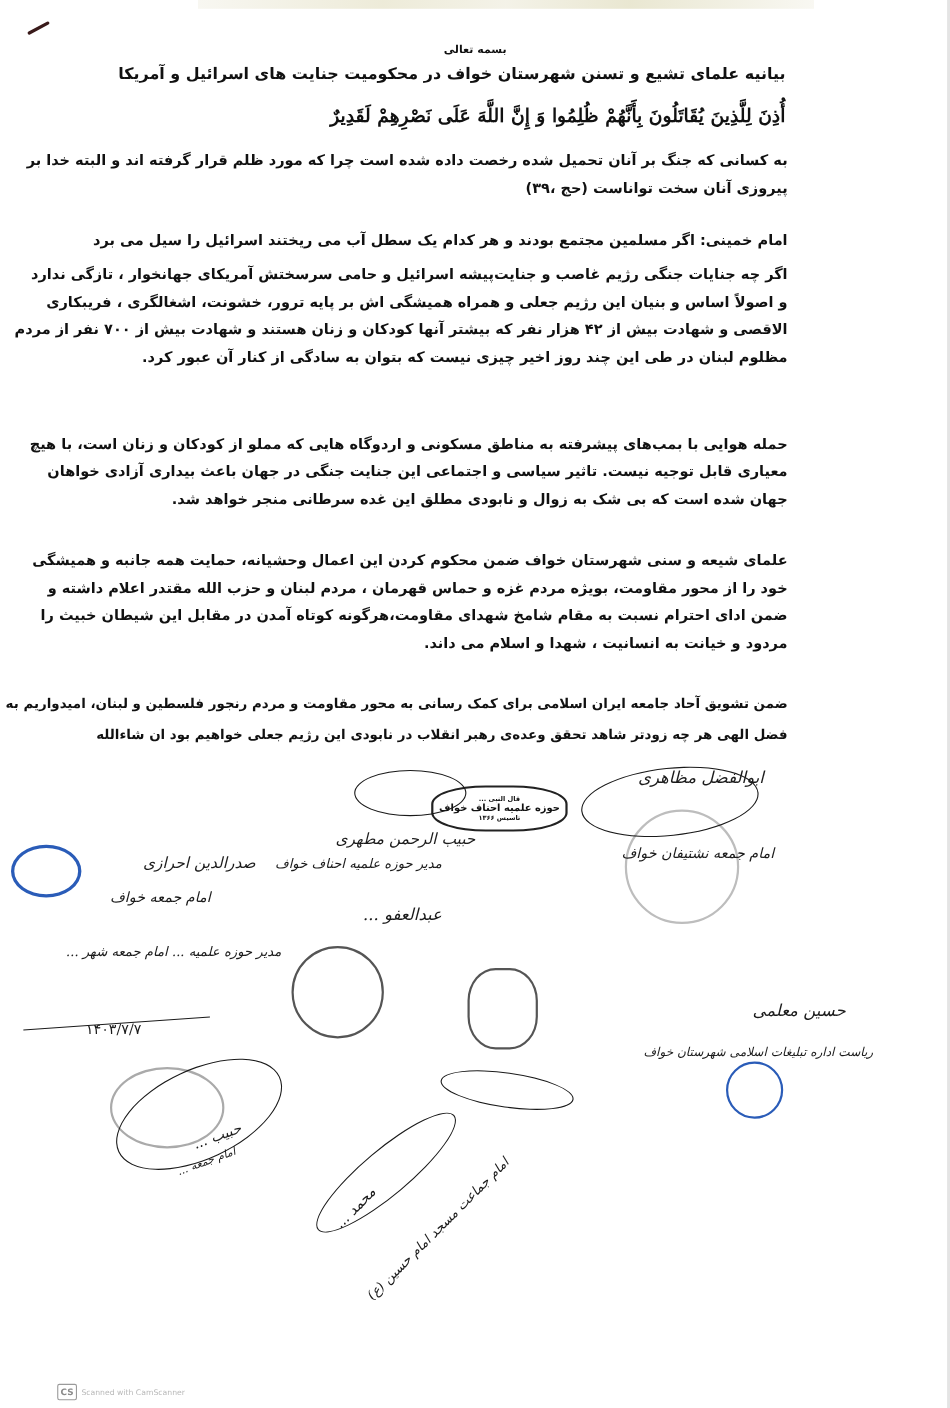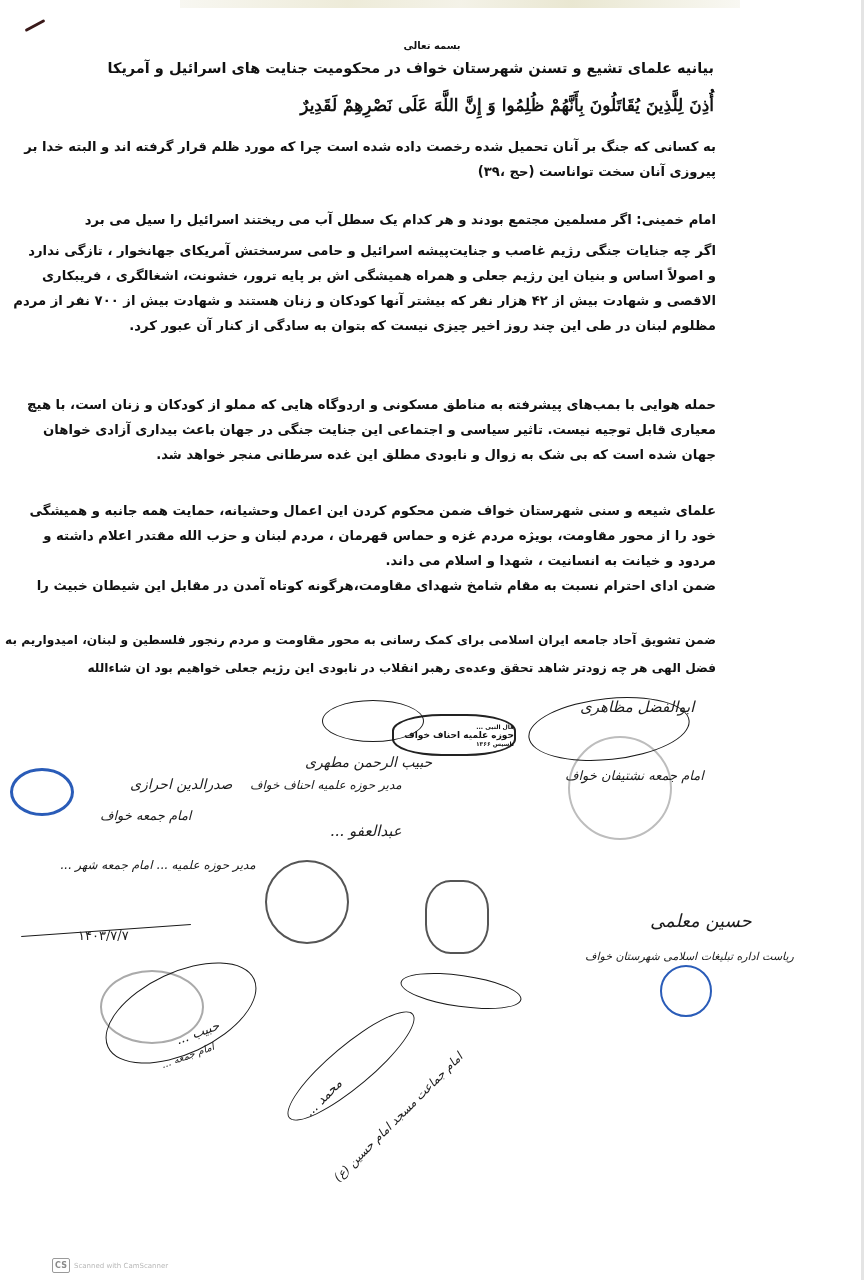--- a/index.html
+++ b/index.html
@@ -43,21 +43,21 @@
     .sig {
       position: absolute; font-family: "DejaVu Serif", serif; font-style: italic;
       color: #1b1b1b; white-space: nowrap; direction: rtl;
     }
     .stamp {
       position: absolute; border-radius: 50%; border: 2px solid #8a8a8a;
     }
     .stamp.blue { border-color: #2a5cb8; }
     .stamp.rect {
       border-radius: 40%; border: 2px solid #222; display: flex; flex-direction: column;
-      justify-content: center; font-size: 8px; font-weight: bold; direction: rtl;
+      align-items: center; justify-content: center; font-size: 8px; font-weight: bold; direction: rtl;
     }
     .scribble {
       position: absolute; border: 1.5px solid #1a1a1a; border-radius: 50%;
     }
     .cs-watermark {
       position: absolute; left: 4px; top: 1258px; display: flex; align-items: center; gap: 4px;
       direction: ltr;
       margin-left: 48px;
     }
     .cs-logo {
@@ -97,22 +97,22 @@
 
   <div class="para" style="top:392px;">
     <span class="ln">حمله هوایی با بمب‌های پیشرفته به مناطق مسکونی و اردوگاه هایی که مملو از کودکان و زنان است، با هیچ</span>
     <span class="ln">معیاری قابل توجیه نیست. تاثیر سیاسی و اجتماعی این جنایت جنگی در جهان باعث بیداری آزادی خواهان</span>
     <span class="ln">جهان شده است که بی شک به زوال و نابودی مطلق این غده سرطانی منجر خواهد شد.</span>
   </div>
 
   <div class="para" style="top:498px;">
     <span class="ln">علمای شیعه و سنی شهرستان خواف ضمن محکوم کردن این اعمال وحشیانه، حمایت همه جانبه و همیشگی</span>
     <span class="ln">خود را از محور مقاومت، بویژه مردم غزه و حماس قهرمان ، مردم لبنان و حزب الله مقتدر  اعلام داشته و</span>
+    <span class="ln">ضمن ادای احترام نسبت به مقام شامخ شهدای مقاومت،هرگونه کوتاه آمدن در مقابل این شیطان خبیث را</span>
     <span class="ln">مردود و خیانت به انسانیت ، شهدا و اسلام می داند.</span>
-    <span class="ln">ضمن ادای احترام نسبت به مقام شامخ شهدای مقاومت،هرگونه کوتاه آمدن در مقابل این شیطان خبیث را</span>
   </div>
 
   <div class="para" style="top:626px; font-size:12.2px; line-height:28px;">
     <span class="ln">ضمن تشویق آحاد جامعه ایران اسلامی برای کمک رسانی به محور مقاومت و مردم رنجور فلسطین و لبنان، امیدواریم به</span>
     <span class="ln">فضل الهی هر چه زودتر شاهد تحقق وعده‌ی رهبر انقلاب در نابودی این رژیم جعلی خواهیم بود ان شاءالله</span>
   </div>
 </div>
 
 <div>
 
@@ -134,21 +134,21 @@
   <div class="sig" style="left:130px; top:776px; font-size:14px;">صدرالدین احرازی</div>
   <div class="sig" style="left:100px; top:808px; font-size:13px;">امام جمعه خواف</div>
 
   <div class="stamp" style="left:265px; top:860px; width:80px; height:80px; border-color:#555;"></div>
   <div class="stamp" style="left:425px; top:880px; width:60px; height:70px; border-color:#555; border-radius:40%;"></div>
   <div class="sig" style="left:330px; top:822px; font-size:15px;">عبدالعفو ...</div>
   <div class="sig" style="left:60px; top:858px; font-size:12px;">مدیر حوزه علمیه ... امام جمعه شهر ...</div>
   <div class="scribble" style="left:20px; top:900px; width:170px; height:30px; border-radius:0; border-width:0 0 1.5px 0; transform:rotate(-4deg);"></div>
   <div class="sig" style="left:78px; top:928px; font-size:13px; font-style:normal;">۱۴۰۳/۷/۷</div>
 
-  <div class="sig" style="left:650px; top:910px; font-size:18px;">حسین معلمی</div>
+  <div class="sig" style="left:684px; top:910px; font-size:15px;">حسین معلمی</div>
   <div class="sig" style="left:585px; top:950px; font-size:11px;">ریاست اداره تبلیغات اسلامی شهرستان خواف</div>
   <div class="stamp blue" style="left:660px; top:965px; width:48px; height:48px;"></div>
 
   <div class="stamp" style="left:100px; top:970px; width:100px; height:70px; border-color:#aaa;"></div>
   <div class="scribble" style="left:100px; top:972px; width:160px; height:80px; transform:rotate(-25deg);"></div>
   <div class="sig" style="left:175px; top:1025px; font-size:13px; transform:rotate(-20deg);">حبیب ...</div>
   <div class="sig" style="left:160px; top:1050px; font-size:10px; transform:rotate(-20deg);">امام جمعه ...</div>
 
   <div class="scribble" style="left:270px; top:1045px; width:160px; height:40px; transform:rotate(-40deg);"></div>
   <div class="sig" style="left:300px; top:1090px; font-size:13px; transform:rotate(-45deg);">محمد ...</div>

